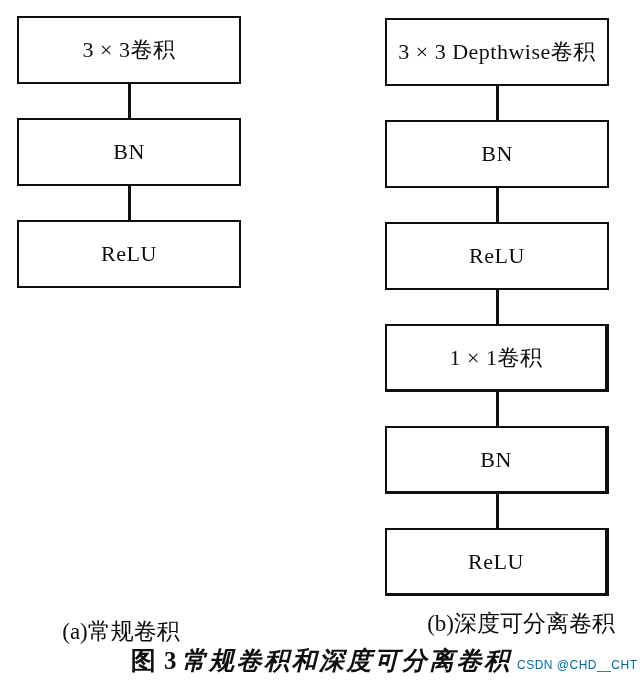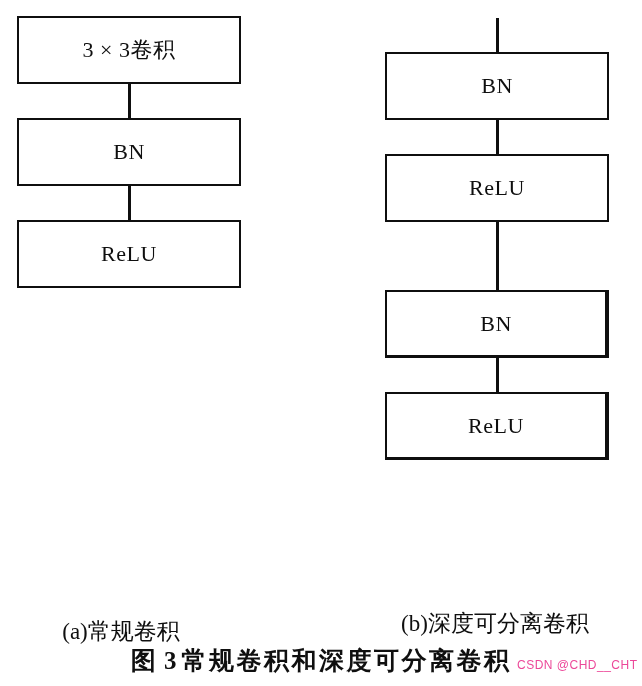--- a/index.html
+++ b/index.html
@@ -45,40 +45,40 @@
     background: #0f0f0f;
   }
   .sub-caption {
     position: absolute;
     top: 608px;
     font-size: 23px;
     text-align: center;
     white-space: nowrap;
   }
   .caption-a { left: 1px;   width: 240px; margin-top: 8px; }
-  .caption-b { left: 375px; width: 240px; }
+  .caption-b { left: 375px; width: 240px; text-align: right; }
   .figure-caption {
     position: absolute;
     top: 644px;
     left: 0;
     width: 642px;
     text-align: center;
     font-weight: bold;
     font-size: 25px;
     white-space: nowrap;
   }
   .figure-number { letter-spacing: 1px; margin-right: 4px; }
-  .figure-title  { letter-spacing: 2.5px; }
+  .figure-title  { letter-spacing: 2.5px; font-style: italic; }
   .watermark {
     position: absolute;
     left: 517px;
     top: 658px;
     font-family: "Liberation Sans", "DejaVu Sans", sans-serif;
     font-size: 12px;
-    color: #ec4899;
+    color: #0369a1;
     letter-spacing: 0.5px;
     white-space: nowrap;
   }
 </style>
 </head>
 <body>
 
 <div class="figure">
 
   <div class="column col-a">
@@ -89,29 +89,35 @@
     <div class="node">
       <span class="node-label">BN</span>
     </div>
     <div class="connector"></div>
     <div class="node">
       <span class="node-label">ReLU</span>
     </div>
   </div>
 
   <div class="column col-b">
+    <div class="node">
+      <span class="node-label">3 × 3 Depthwise卷积</span>
+    </div>
     <div class="connector"></div>
     <div class="node">
       <span class="node-label">BN</span>
     </div>
     <div class="connector"></div>
     <div class="node">
       <span class="node-label">ReLU</span>
     </div>
     <div class="connector"></div>
+    <div class="node heavy">
+      <span class="node-label">1 × 1卷积</span>
+    </div>
     <div class="connector"></div>
     <div class="node heavy">
       <span class="node-label">BN</span>
     </div>
     <div class="connector"></div>
     <div class="node heavy">
       <span class="node-label">ReLU</span>
     </div>
   </div>
 

